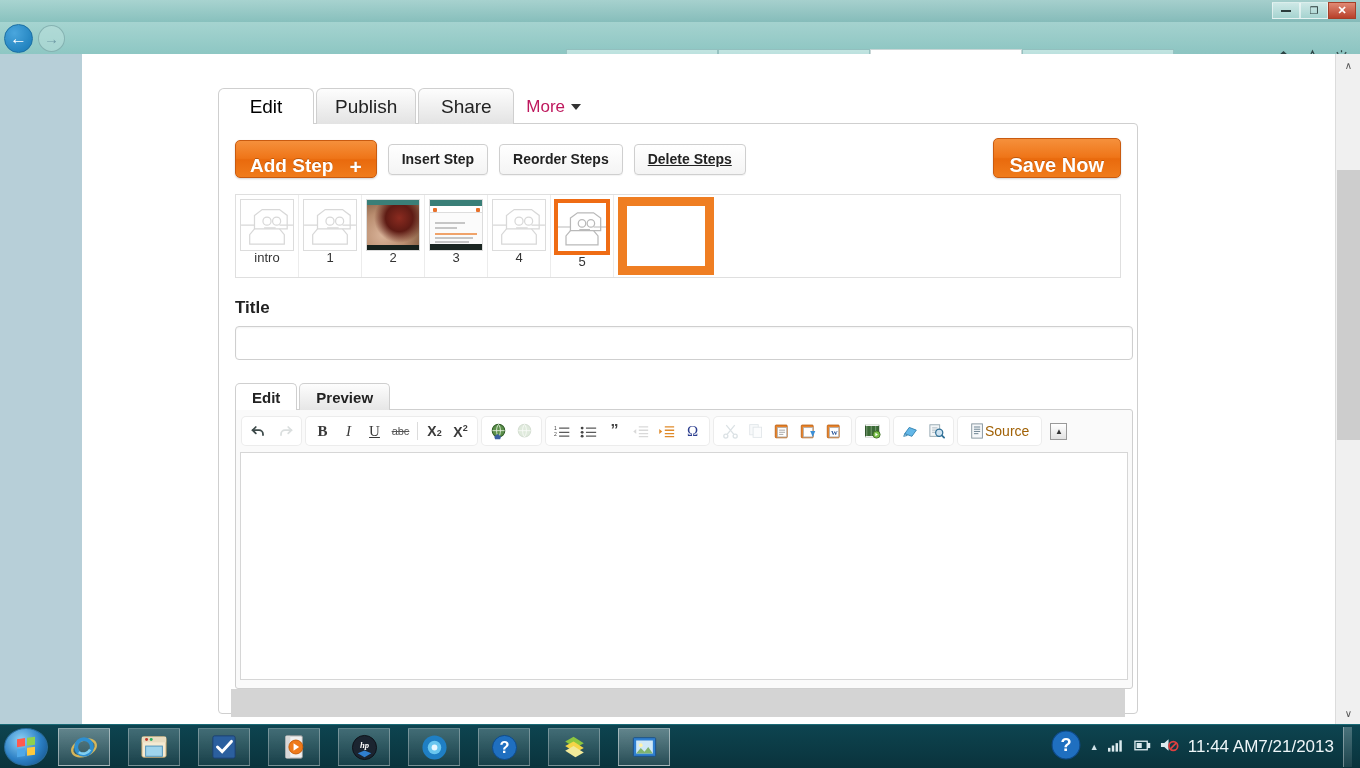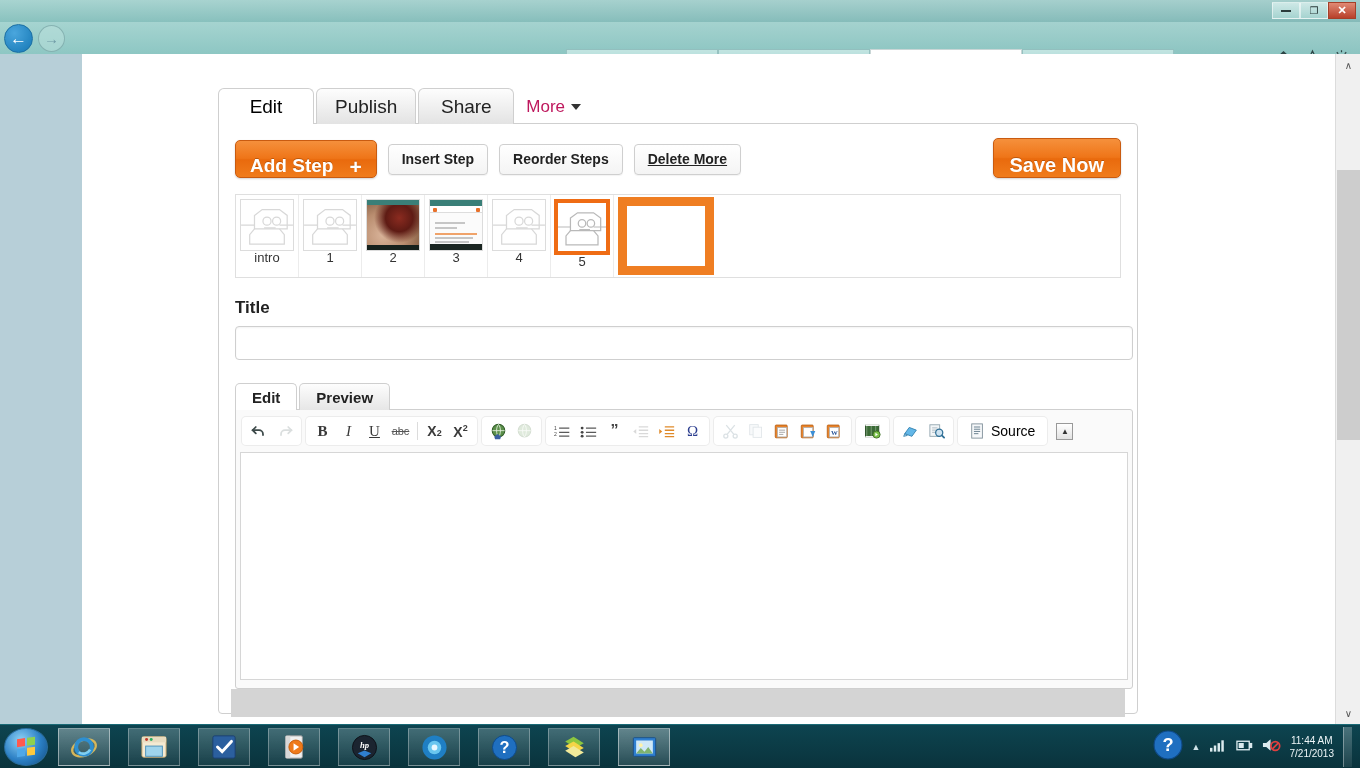--- a/index.html
+++ b/index.html
@@ -286,21 +286,21 @@
   }
   .tbtn.dis { opacity:.32; }
   .tbtn b { font-family:"Liberation Serif", serif; font-size:15px; }
   .tbtn i.it { font-family:"Liberation Serif", serif; font-style:italic; font-size:15px; }
   .tbtn u.un { font-family:"Liberation Serif", serif; font-size:15px; }
   .tbtn s.st { font-size:11px; color:#555; }
   .tbtn .sub, .tbtn .sup { font-size:14px; font-weight:bold; }
   .tbtn .sub small, .tbtn .sup small { font-size:9px; font-weight:bold; }
   .tsep { width:1px; height:18px; background:#dcdcdc; margin:0 3px; }
   .tbtn svg { display:block; }
-  #tbtn-source { width:auto; padding:0 8px; gap:6px; font-size:14px; color:#000000; }
+  #tbtn-source { width:auto; padding:0 8px; font-size:14px; color:#a16207; }
   #ck-collapse {
     width:17px; height:17px; border:1px solid #999; background:linear-gradient(180deg,#fff,#e2e2e2);
     display:flex; align-items:center; justify-content:center; font-size:8px; color:#333;
     margin-left:4px;
   }
   #ckbody {
     margin-top:4px; background:#fff; border:1px solid #d6d6d6; height:228px;
   }
   #ckfooter { height:28px; background:#d4d4d4; margin:0 -4px -4px -4px; }
 </style>
@@ -408,21 +408,21 @@
         <div id="panel">
 
           <div id="actionbar">
             <div class="btn-orange" id="btn-addstep">
               <span>Add Step</span>
               <span class="plus">+</span>
             </div>
             <div class="btn-white">Insert Step</div>
             <div class="btn-white">Reorder Steps</div>
             <div class="btn-white link">
-              <u>Delete More</u>
+              <u>Delete Steps</u>
             </div>
             <div class="btn-orange" id="btn-savenow">Save Now</div>
           </div>
 
           <div id="steps-strip">
 
             <div class="step">
               <div class="thumb">
                 <span class="robot">
                   <svg viewBox="0 0 54 52" fill="none" stroke="#d8d8d8" stroke-width="1.3">
@@ -843,19 +843,19 @@
           <path d="M3.5 5.5h4v4h-4z" fill="#dbeaee"></path>
         </svg>
     </span>
     <span>
       <svg width="19" height="16" viewBox="0 0 20 16">
           <path d="M1 6h3.5L9 2v12L4.5 10H1z" fill="#dbeaee"></path>
           <circle cx="14" cy="9" r="4.6" fill="none" stroke="#e04040" stroke-width="1.8"></circle>
           <path d="M11 12l6-6" stroke="#e04040" stroke-width="1.8"></path>
         </svg>
     </span>
-    <span style="display:flex;flex-direction:column;align-items:center;color:#eef6f8;font-size:10px;line-height:1.35;">
+    <span style="display:flex;flex-direction:row;align-items:center;color:#eef6f8;font-size:17px;line-height:1.35;">
       <span>11:44 AM</span>
       <span>7/21/2013</span>
     </span>
     <span style="width:9px;height:40px;background:linear-gradient(180deg,rgba(255,255,255,.25),rgba(255,255,255,.08));border-left:1px solid rgba(255,255,255,.35);display:block;"></span>
   </div>
 </div>
 
 </body></html>

